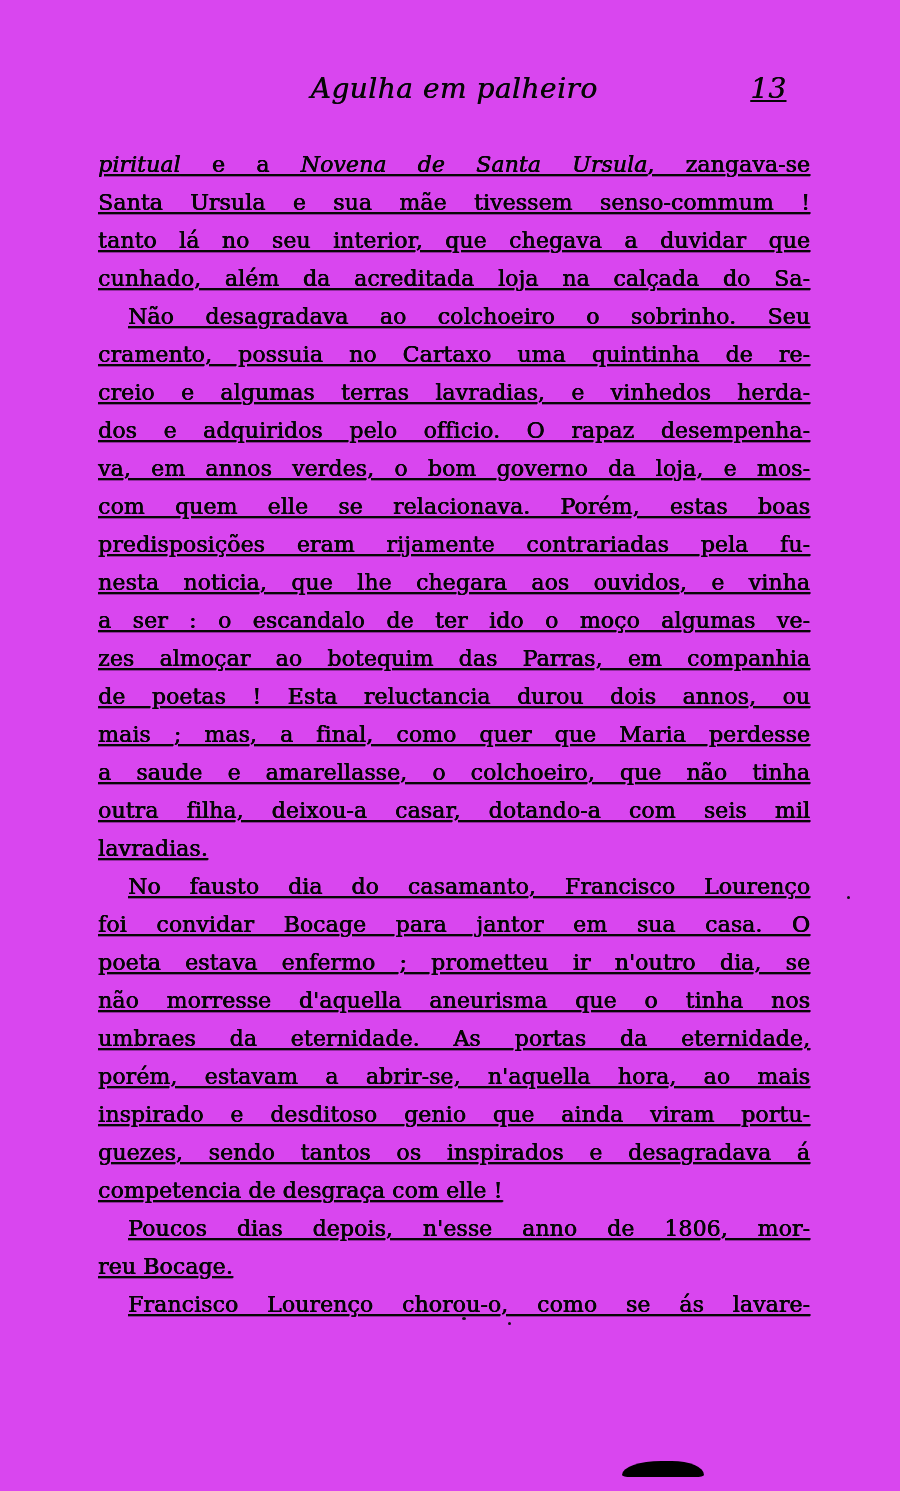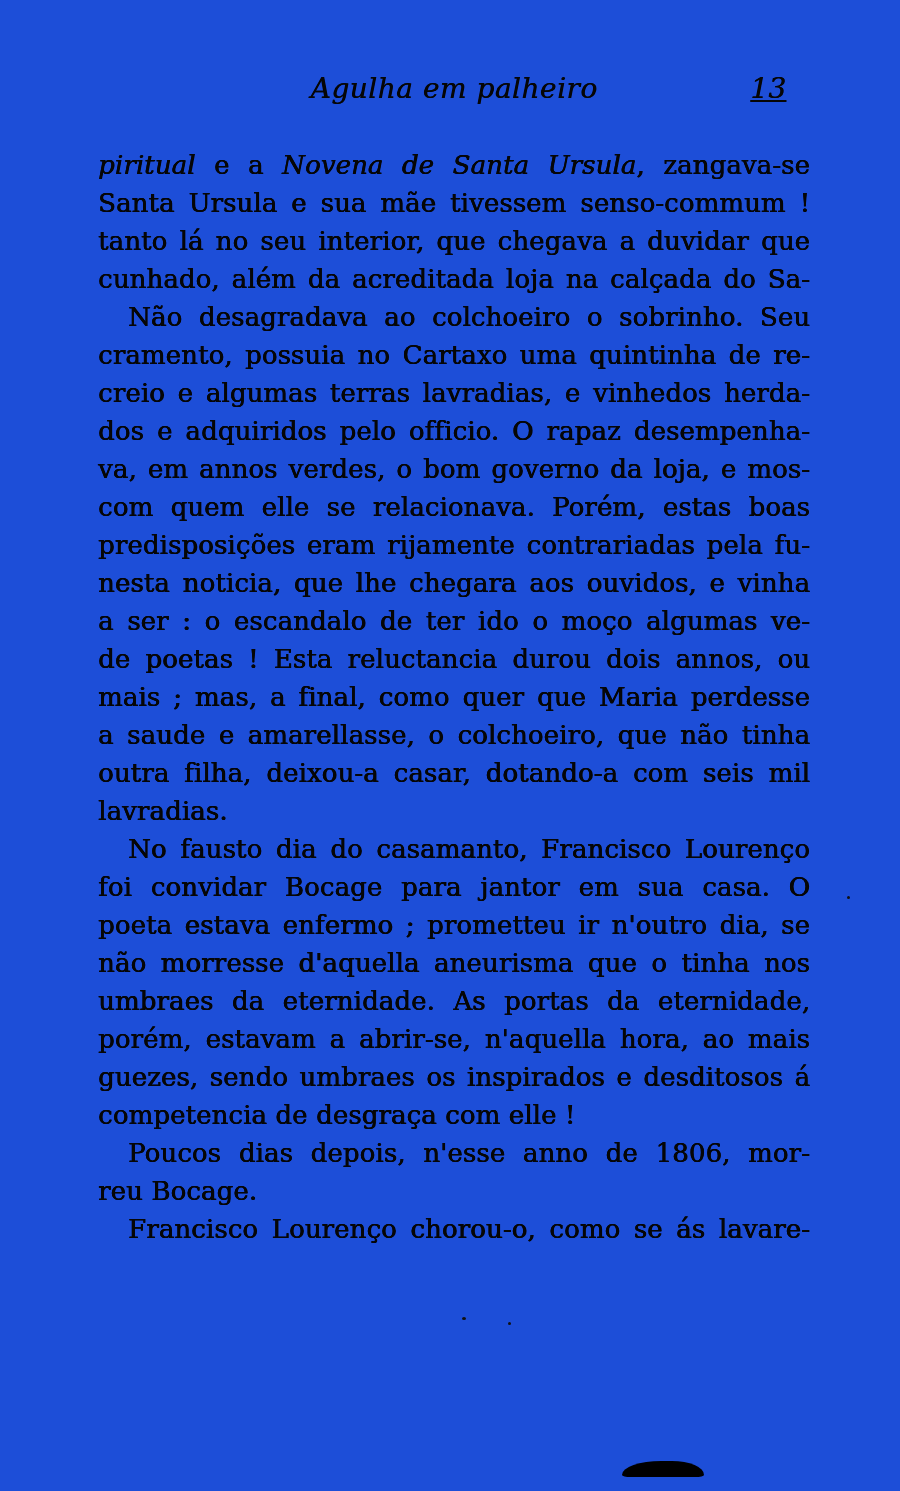--- a/index.html
+++ b/index.html
@@ -6,21 +6,21 @@
   body {
     width: 900px; height: 1491px;
     background: #ffffff;
     overflow: hidden;
     position: relative;
     font-family: "DejaVu Serif", "Liberation Serif", serif;
     color: #060606;
   }
   .scan-page {
     position: absolute; inset: 0;
-    background: #1d4ed8;
+    background: #d946ef;
   }
   
   .running-header {
     position: absolute;
     left: 98px; top: 72px;
     width: 712px; height: 34px;
   }
   .header-title {
     display: block;
     text-align: center;
@@ -40,27 +40,28 @@
     text-decoration: underline;
   }
   
   .text-body {
     position: absolute;
     left: 98px; top: 146px;
     width: 712px;
   }
   .paragraph { margin: 0; padding: 0; }
   .line {
-    font-size: 26px;
+    font-size: 22px;
     line-height: 38px;
     height: 38px;
     white-space: nowrap;
     text-align: left;
     letter-spacing: 0.1px;
     text-shadow: 0.55px 0 currentColor, 0 0.35px currentColor;
+    text-decoration: underline;
   }
   .line.just {
     white-space: normal;
     text-align: justify;
     text-align-last: justify;
   }
   .line.indent { text-indent: 30px; }
   .it { font-style: italic; }
   
   .smudge {
@@ -100,34 +101,36 @@
         <div class="line just"><span>cunhado, além da acreditada loja na calçada do Sa-</span></div>
         <div class="line just indent"><span>Não desagradava ao colchoeiro o sobrinho. Seu</span></div>
         <div class="line just"><span>cramento, possuia no Cartaxo uma quintinha de re-</span></div>
         <div class="line just"><span>creio e algumas terras lavradias, e vinhedos herda-</span></div>
         <div class="line just"><span>dos e adquiridos pelo officio. O rapaz desempenha-</span></div>
         <div class="line just"><span>va, em annos verdes, o bom governo da loja, e mos-</span></div>
         <div class="line just"><span>com quem elle se relacionava. Porém, estas boas</span></div>
         <div class="line just"><span>predisposições eram rijamente contrariadas pela fu-</span></div>
         <div class="line just"><span>nesta noticia, que lhe chegara aos ouvidos, e vinha</span></div>
         <div class="line just"><span>a ser : o escandalo de ter ido o moço algumas ve-</span></div>
+        <div class="line just"><span>zes almoçar ao botequim das Parras, em companhia</span></div>
         <div class="line just"><span>de poetas ! Esta reluctancia durou dois annos, ou</span></div>
         <div class="line just"><span>mais ; mas, a final, como quer que Maria perdesse</span></div>
         <div class="line just"><span>a saude e amarellasse, o colchoeiro, que não tinha</span></div>
         <div class="line just"><span>outra filha, deixou-a casar, dotando-a com seis mil</span></div>
         <div class="line"><span>lavradias.</span></div>
       </div>
       <div class="paragraph">
         <div class="line just indent"><span>No fausto dia do casamanto, Francisco Lourenço</span></div>
         <div class="line just"><span>foi convidar Bocage para jantor em sua casa. O</span></div>
         <div class="line just"><span>poeta estava enfermo ; prometteu ir n'outro dia, se</span></div>
         <div class="line just"><span>não morresse d'aquella aneurisma que o tinha nos</span></div>
         <div class="line just"><span>umbraes da eternidade. As portas da eternidade,</span></div>
         <div class="line just"><span>porém, estavam a abrir-se, n'aquella hora, ao mais</span></div>
-        <div class="line just"><span>guezes, sendo umbraes os inspirados e desditosos á</span></div>
+        <div class="line just"><span>inspirado e desditoso genio que ainda viram portu-</span></div>
+        <div class="line just"><span>guezes, sendo tantos os inspirados e desagradava á</span></div>
         <div class="line"><span>competencia de desgraça com elle !</span></div>
       </div>
       <div class="paragraph">
         <div class="line just indent"><span>Poucos dias depois, n'esse anno de 1806, mor-</span></div>
         <div class="line"><span>reu Bocage.</span></div>
       </div>
       <div class="paragraph">
         <div class="line just indent"><span>Francisco Lourenço chorou-o, como se ás lavare-</span></div>
       </div>
     </div>

